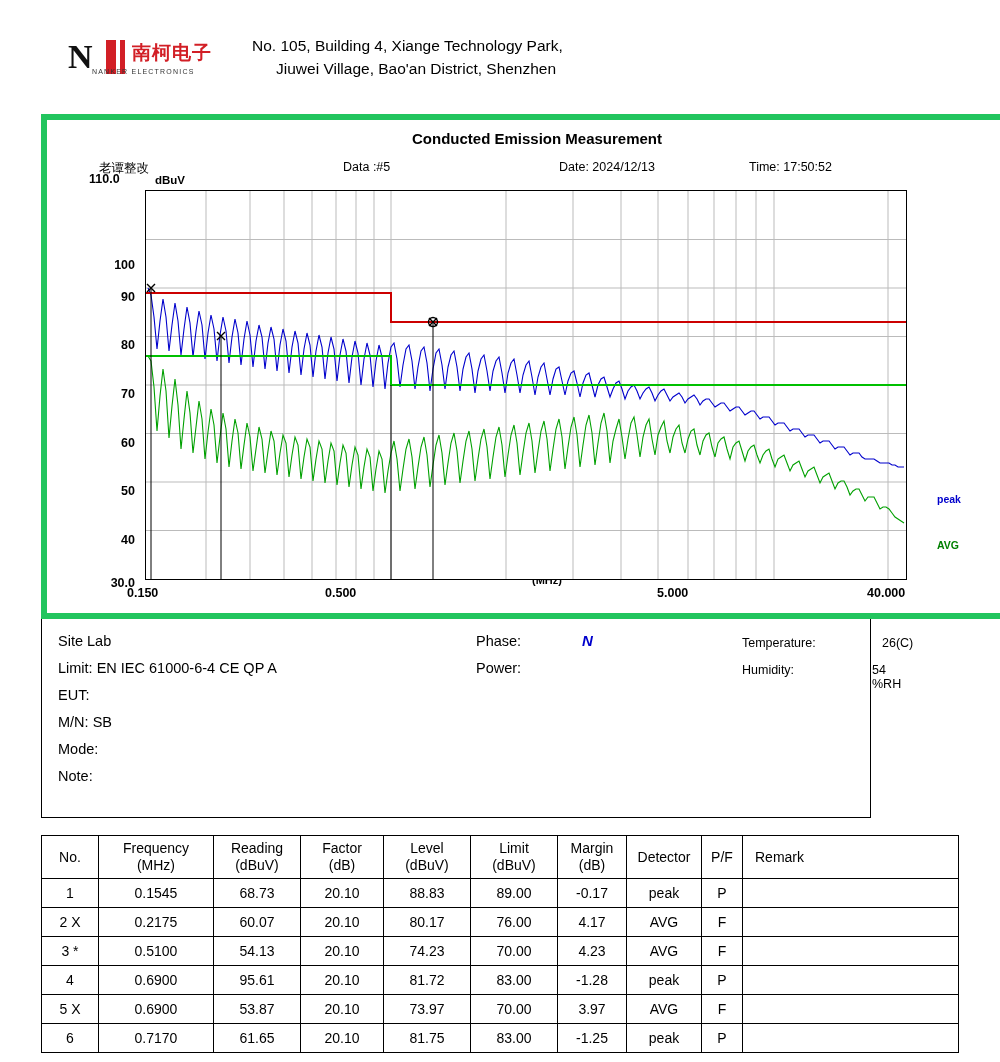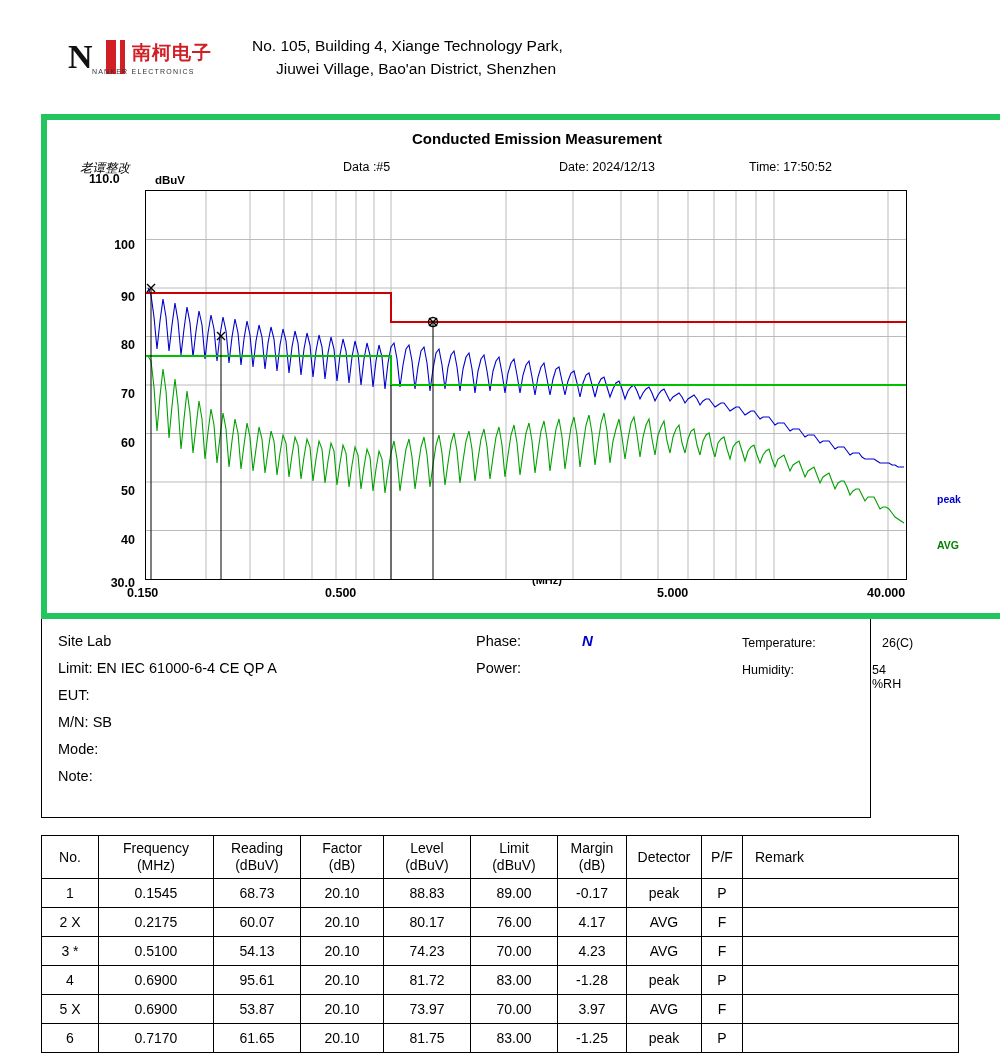--- a/index.html
+++ b/index.html
@@ -16,21 +16,21 @@
   .logo-sub{position:absolute;left:24px;top:30px;font-size:7px;color:#333;letter-spacing:1.2px;}
   .addr{position:absolute;left:212px;top:0px;width:700px;font-size:15.5px;line-height:23px;color:#000;}
   .addr .l2{padding-left:24px;}
   .addr .l3{padding-left:30px;}
   .addr a{color:#1a0dab;text-decoration:underline;}
 
   
   .panel{position:absolute;left:41px;top:114px;width:992px;height:505px;border:6px solid #22c55e;box-sizing:border-box;}
   .chart-title{position:absolute;width:100%;top:10px;text-align:center;font-size:15px;font-weight:bold;}
   .meta{position:absolute;top:40px;left:0;width:100%;height:18px;font-size:12.5px;}
-  .meta .m1{position:absolute;left:33px;font-style:italic;}
+  .meta .m1{position:absolute;left:52px;}
   .meta .m2{position:absolute;left:296px;}
   .meta .m3{position:absolute;left:512px;}
   .meta .m4{position:absolute;left:702px;}
 
   .plotwrap{position:absolute;left:50px;top:62px;width:850px;height:420px;}
   .ytop{position:absolute;left:-8px;top:-10px;font-size:12.5px;font-weight:bold;}
   .yunit{position:absolute;left:58px;top:-8px;font-size:11.5px;font-weight:bold;}
   .plot{position:absolute;left:48px;top:8px;width:762px;height:390px;border:1px solid #000;box-sizing:border-box;overflow:hidden;background:#fff;}
   .ylab{position:absolute;width:42px;text-align:right;font-size:12.5px;font-weight:bold;left:-4px;}
   .xlab{position:absolute;font-size:12.5px;font-weight:bold;}
@@ -88,21 +88,21 @@
       <span class="m1">老谭整改</span>
       <span class="m2">Data :#5</span>
       <span class="m3">Date: 2024/12/13</span>
       <span class="m4">Time: 17:50:52</span>
     </div>
 
     <div class="plotwrap">
       <span class="ytop">110.0</span>
       <span class="yunit">dBuV</span>
 
-      <span class="ylab" style="top:56px">100</span>
+      <span class="ylab" style="top:76px">100</span>
       <span class="ylab" style="top:108px">90</span>
       <span class="ylab" style="top:156px">80</span>
       <span class="ylab" style="top:205px">70</span>
       <span class="ylab" style="top:254px">60</span>
       <span class="ylab" style="top:302px">50</span>
       <span class="ylab" style="top:351px">40</span>
       <span class="ylab" style="top:394px">30.0</span>
 
       <span class="xlab" style="left:30px;top:404px">0.150</span>
       <span class="xlab" style="left:228px;top:404px">0.500</span>

